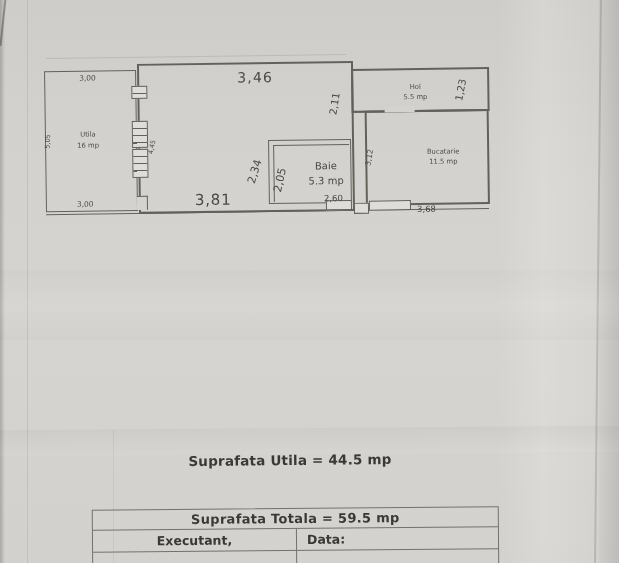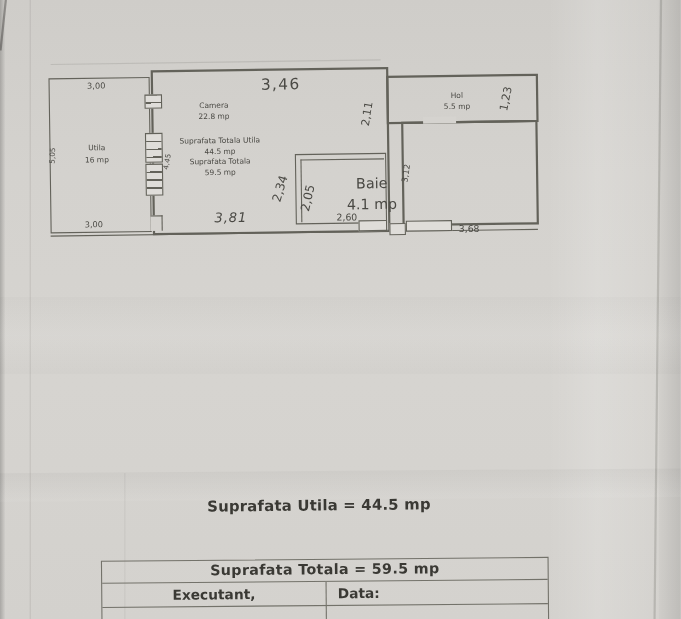--- a/index.html
+++ b/index.html
@@ -65,25 +65,25 @@
   .blk-camera{left:118px;top:36px;width:70px;font-size:6.8px;}
   .blk-hol{left:344px;top:30px;width:60px;font-size:6.8px;}
   .dim-hol-right{left:417px;top:43px;font-size:10px;transform:rotate(-78deg);}
   .dim-hol-left{left:291px;top:55px;font-size:10px;transform:rotate(-80deg);}
   .dim-terasa-left{left:6px;top:87px;font-size:6.5px;transform:rotate(-87deg);}
   .blk-terasa{left:16px;top:72px;width:60px;font-size:6.8px;line-height:1.6;}
   .dim-camera-left{left:109px;top:94px;font-size:6.5px;transform:rotate(-78deg);}
   .blk-center{left:112px;top:68px;width:92px;font-size:6.8px;line-height:1.42;}
   .dim-camera-right{left:209px;top:122px;font-size:11px;transform:rotate(-72deg);}
   .dim-baie-left{left:235px;top:131px;font-size:11px;transform:rotate(-76deg);}
-  .blk-baie{left:268px;top:105px;width:55px;font-size:13px;}
+  .blk-baie{left:256px;top:105px;width:55px;font-size:10px;}
   .dim-buc-left{left:326px;top:108px;font-size:7.5px;transform:rotate(-80deg);}
   .blk-buc{left:366px;top:95px;width:70px;font-size:6.8px;}
-  .dim-camera-bottom{left:152px;top:136px;font-size:12px;letter-spacing:0.8px;font-style:italic;}
-  .dim-baie-bottom{left:263px;top:140px;font-size:8.5px;}
+  .dim-camera-bottom{left:152px;top:136px;font-size:15px;letter-spacing:0.8px;}
+  .dim-baie-bottom{left:281px;top:140px;font-size:8.5px;}
   .dim-buc-bottom{left:374px;top:152px;font-size:8.5px;}
   .dim-terasa-bottom{left:34px;top:143px;font-size:7.5px;}
 
   
   .summary{left:160px;top:452px;width:260px;text-align:center;font-size:13.5px;font-weight:bold;
     color:var(--bold);transform:rotate(-0.6deg);letter-spacing:0.2px;}
   .sig-table{left:92px;top:508px;width:405px;border:1.3px solid #73726a;transform:rotate(-0.5deg);
     color:var(--bold);font-weight:bold;background:rgba(255,255,255,0.03);}
   .t-row{display:flex;align-items:center;}
   .t-row-title{height:19px;border-bottom:1.3px solid #73726a;justify-content:center;font-size:13px;letter-spacing:0.3px;}
@@ -135,43 +135,37 @@
   <div class="lbl rot dim-terasa-left">5,05</div>
   <div class="lbl rot dim-camera-left">4,45</div>
   <div class="lbl rot dim-camera-right">2,34</div>
   <div class="lbl rot dim-baie-left">2,05</div>
   <div class="lbl rot dim-buc-left">3,12</div>
   <div class="lbl dim-camera-bottom">3,81</div>
   <div class="lbl dim-baie-bottom">2,60</div>
   <div class="lbl dim-buc-bottom">3,68</div>
   <div class="lbl dim-terasa-bottom">3,00</div>
 
-  <div class="blk blk-camera">
-    <div>Camera</div>
-    <div>22.8 mp</div>
-  </div>
   <div class="blk blk-hol">
     <div>Hol</div>
     <div>5.5 mp</div>
   </div>
   <div class="blk blk-terasa">
     <div>Utila</div>
     <div>16 mp</div>
   </div>
   <div class="blk blk-baie">
     <div>Baie</div>
-    <div>4.1 mp</div>
+    <div>5.3 mp</div>
+  </div>
+  <div class="blk blk-buc">
+    <div>Bucatarie</div>
+    <div>11.5 mp</div>
   </div>
 
-  <div class="blk blk-center">
-    <div>Suprafata Totala Utila</div>
-    <div>44.5 mp</div>
-    <div>Suprafata Totala</div>
-    <div>59.5 mp</div>
-  </div>
 </div>
 
 <div class="abs summary">Suprafata Utila = 44.5 mp</div>
 
 <div class="abs sig-table">
   <div class="t-row t-row-title">
     <span>Suprafata Totala = 59.5 mp</span>
   </div>
   <div class="t-row t-row-2">
     <div class="t-cell-left">Executant,</div>

